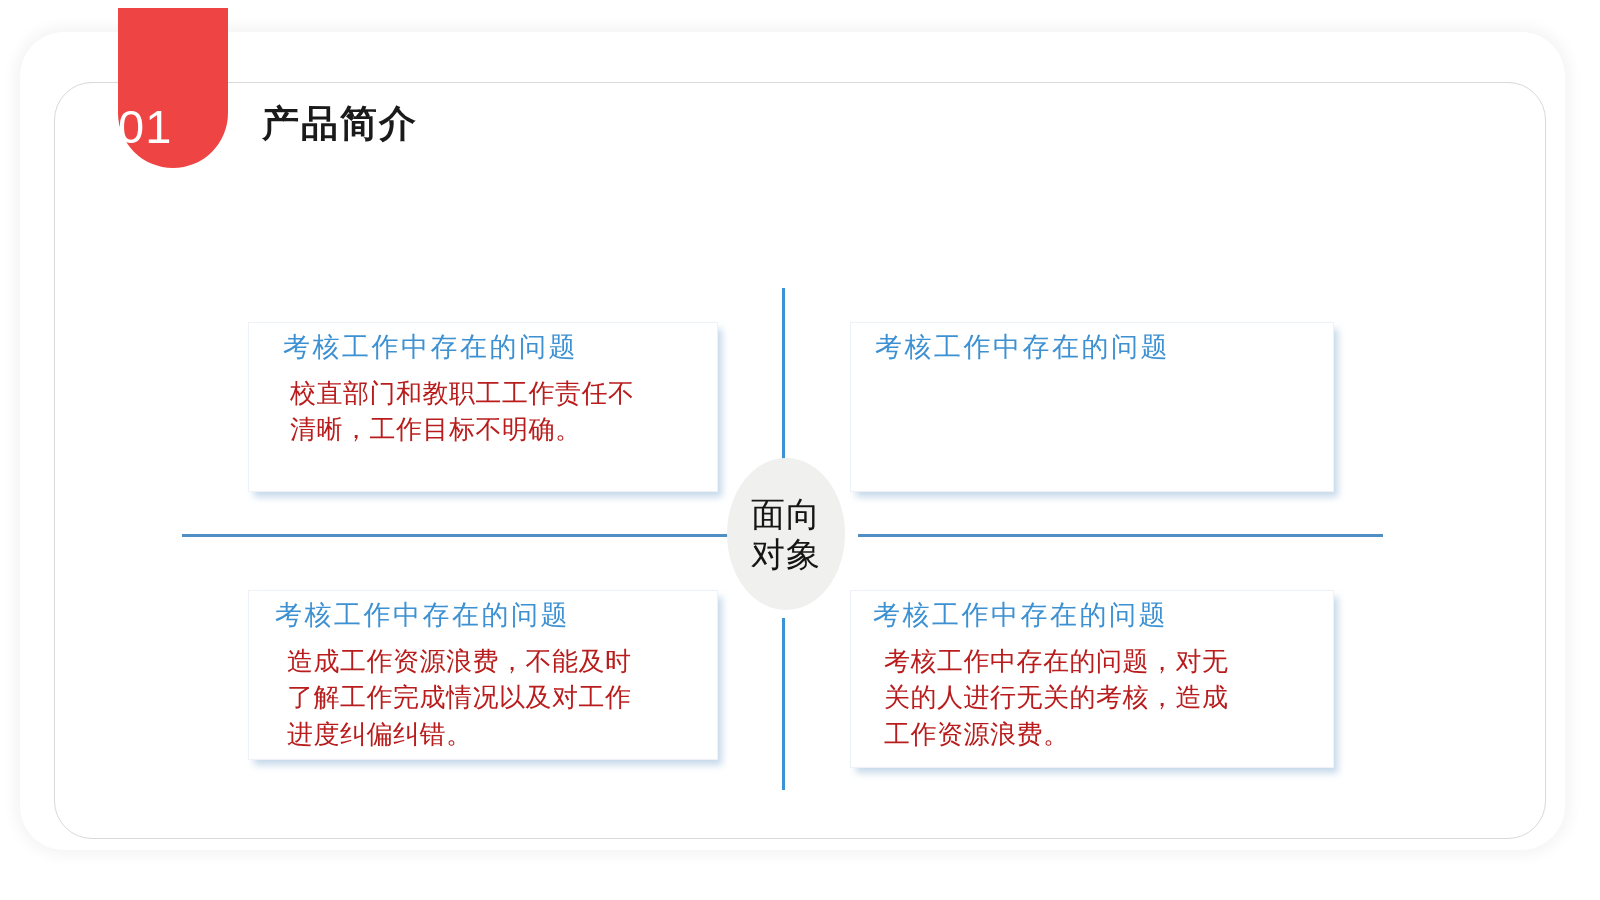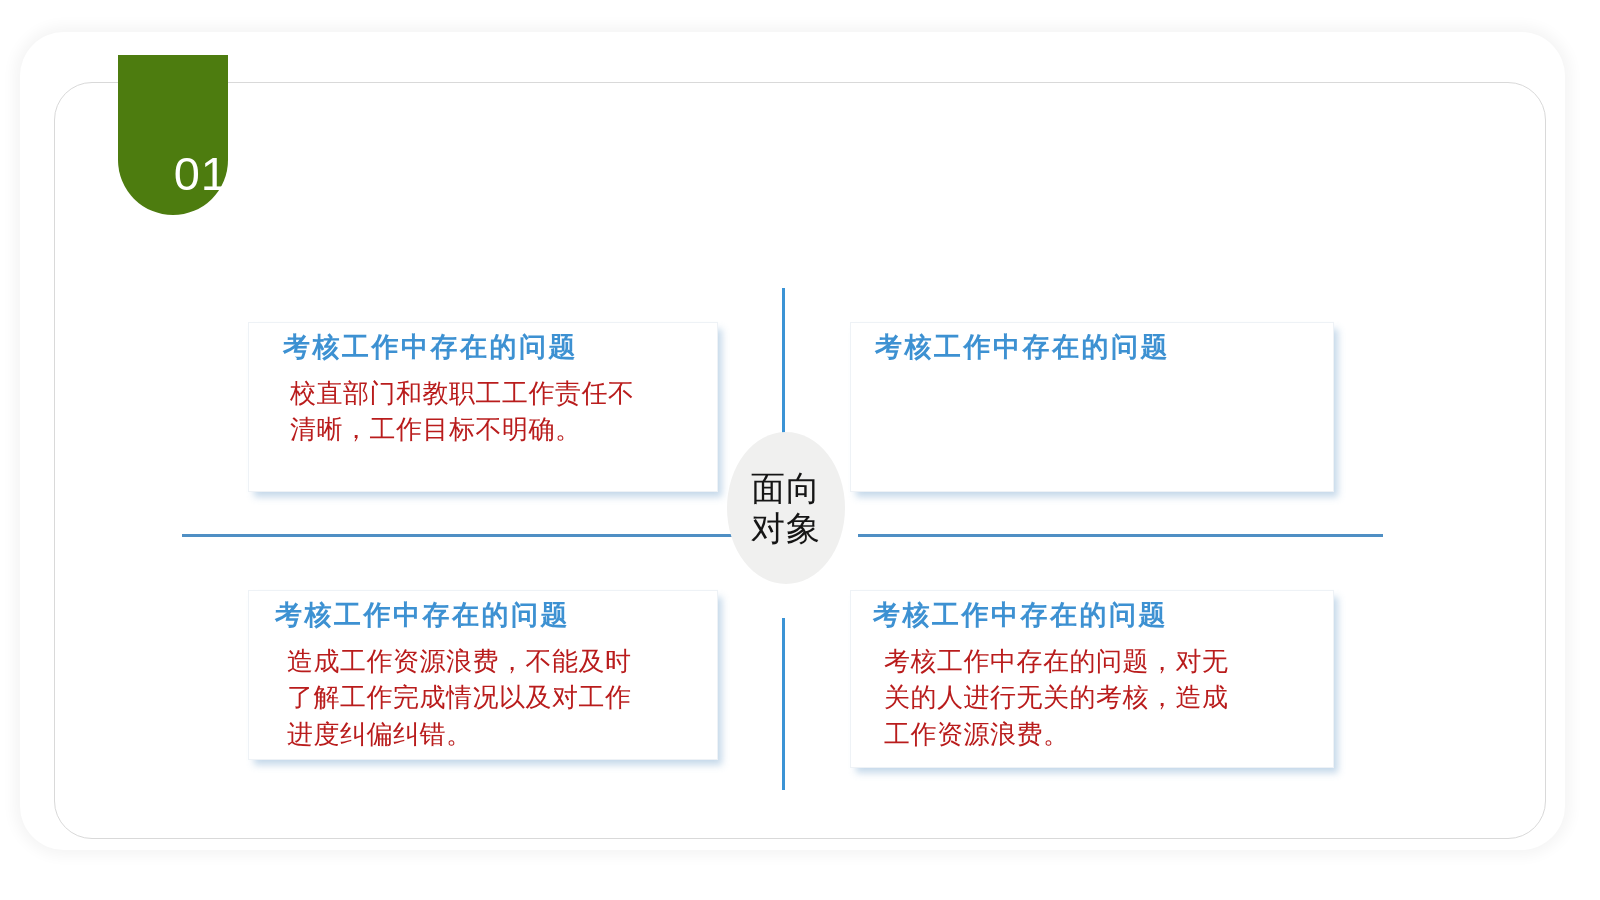--- a/index.html
+++ b/index.html
@@ -36,27 +36,26 @@
     border-radius: 38px;
     border: 1px solid #d9d9d9;
     background: #ffffff;
   }
 
   
   .badge {
     position: absolute;
     left: 118px; top: 8px;
     width: 110px; height: 160px;
-    background: #4d7c0f;
+    background: #ef4444;
     border-radius: 0 0 55px 55px;
     display: flex;
     align-items: flex-end;
-    justify-content: flex-end;
+    justify-content: flex-start;
     padding-bottom: 18px;
-    margin-top: 47px;
   }
   .badge-number {
     color: #ffffff;
     font-size: 47px;
     font-weight: 400;
     letter-spacing: 1px;
     line-height: 1;
   }
 
   .page-title {
@@ -83,21 +82,21 @@
   .divider-v {
     position: absolute;
     width: 3px;
     background: #3b93d5;
   }
   .divider-v.top    { left: 782px; top: 288px; height: 182px; }
   .divider-v.bottom { left: 782px; top: 618px; height: 172px; }
 
   .center-circle {
     position: absolute;
-    left: 727px; top: 432px;
+    left: 727px; top: 458px;
     width: 118px; height: 152px;
     border-radius: 50%;
     background: #f0f0ef;
     display: flex;
     flex-direction: column;
     align-items: center;
     justify-content: center;
     z-index: 4;
   }
   .center-circle span {
@@ -116,21 +115,21 @@
     padding: 0;
   }
   .card.tl { left: 248px; top: 322px; width: 470px; height: 170px; }
   .card.tr { left: 850px; top: 322px; width: 484px; height: 170px; }
   .card.bl { left: 248px; top: 590px; width: 470px; height: 170px; }
   .card.br { left: 850px; top: 590px; width: 484px; height: 178px; }
 
   .card-heading {
     color: #3d91d2;
     font-size: 27px;
-    font-weight: 700;
+    font-weight: 400;
     letter-spacing: 2.5px;
     line-height: 1.1;
     white-space: nowrap;
   }
   .card-body {
     color: #b91c1c;
     font-size: 26px;
     line-height: 1.40;
     letter-spacing: 0.5px;
   }
@@ -153,20 +152,21 @@
 
 <div id="slide">
 
   <div class="outer-frame"></div>
   <div class="main-frame"></div>
 
   <div class="badge">
     <span class="badge-number">01</span>
   </div>
 
+  <div class="page-title">产品简介</div>
 
   <div class="diagram">
 
     <div class="divider-h left"></div>
     <div class="divider-h right"></div>
     <div class="divider-v top"></div>
     <div class="divider-v bottom"></div>
 
     <div class="center-circle">
       <span>面向</span>

